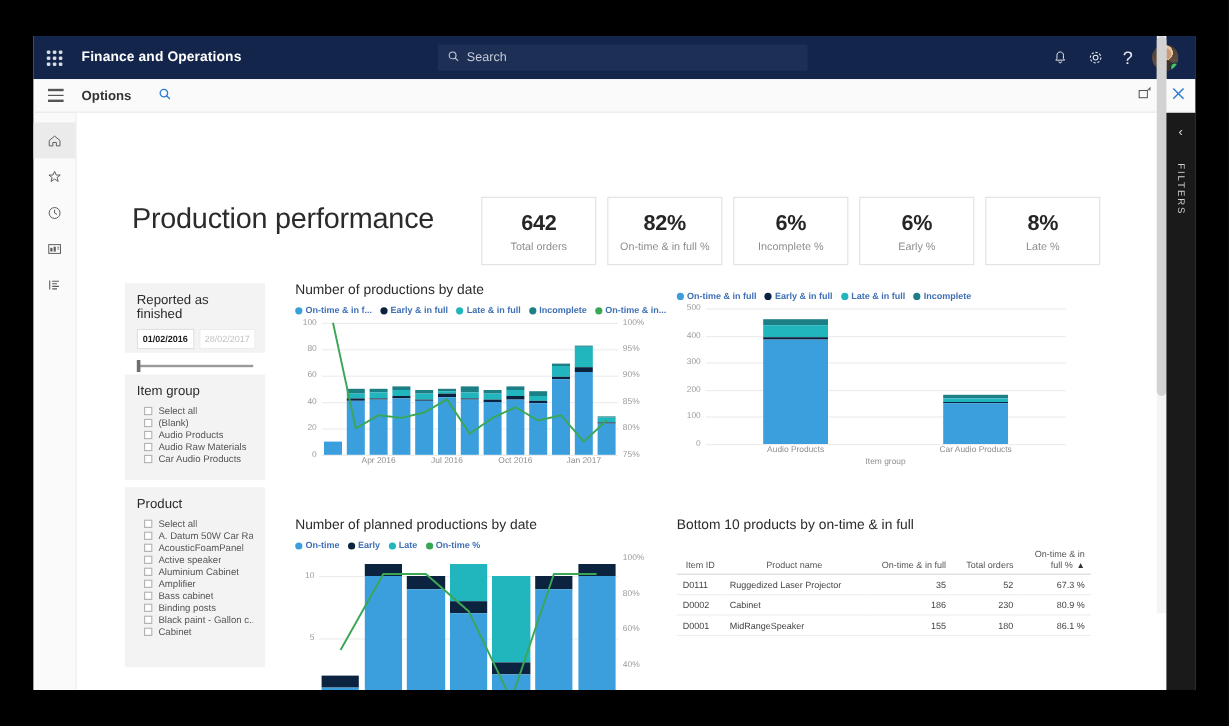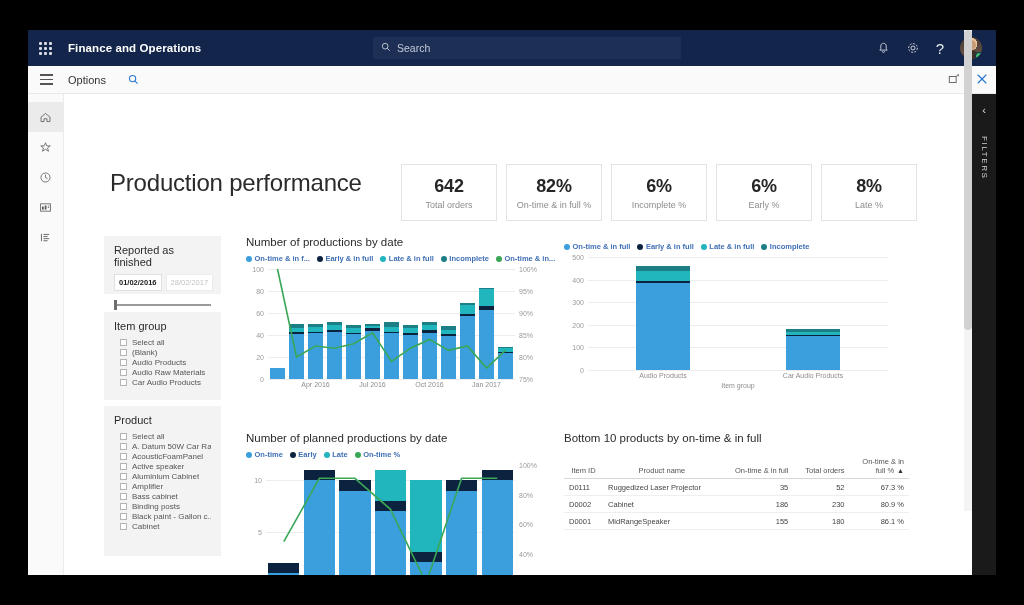--- a/index.html
+++ b/index.html
@@ -7,36 +7,36 @@
   body { font-family:"Liberation Sans", sans-serif; }
 
   .frame { position:absolute; left:28px; top:30px; width:968px; height:545px; background:#fff; }
 
   
   .topnav { height:36px; background:#13254a; display:flex; align-items:center; position:relative; }
   .waffle { width:34px; display:flex; align-items:center; justify-content:center; }
   .waffle-grid { display:grid; grid-template-columns:repeat(3,3px); grid-template-rows:repeat(3,3px); gap:2px; }
   .waffle-grid i { background:#d7dbe4; border-radius:1px; display:block; width:3px; height:3px; }
   .appname { color:#fff; font-size:11.5px; font-weight:600; letter-spacing:.1px; margin-left:6px; }
-  .searchbox { position:absolute; left:345px; top:7px; width:308px; height:22px; background:#1d2f55; display:flex; align-items:center; padding:0 8px; }
+  .searchbox { position:absolute; left:337px; top:7px; width:308px; height:22px; background:#1d2f55; display:flex; align-items:center; padding:0 8px; }
   .searchbox .mag { margin-right:6px; }
   .searchbox span { color:#c5cbd8; font-size:10.5px; }
   .topicons { position:absolute; right:8px; top:0; height:36px; display:flex; align-items:center; gap:16px; padding-right:6px;}
   .topicons .ic { color:#e7eaf0; display:flex; align-items:center; justify-content:center; cursor:pointer; }
   .qmark { color:#e7eaf0; font-size:15px; font-weight:400; }
   .avatar { width:22px; height:22px; border-radius:50%; position:relative; background:radial-gradient(circle at 50% 32%, #e7c3a0 0 34%, transparent 35%), linear-gradient(#4a3c33,#6b5747); overflow:hidden; }
   .avatar .head { position:absolute; left:6px; top:3px; width:10px; height:10px; border-radius:50%; background:#c89b74; }
   .avatar .body { position:absolute; left:2px; top:13px; width:18px; height:12px; border-radius:9px 9px 0 0; background:#3e3128; }
   .avatar .dot { position:absolute; right:-1px; bottom:-1px; width:8px; height:8px; border-radius:50%; background:#3fc66c; border:1.5px solid #13254a; }
 
   
   .cmdbar { height:28px; background:#fafafa; border-bottom:1px solid #e8e8e8; display:flex; align-items:center; position:relative; }
   .hamb { width:36px; display:flex; flex-direction:column; align-items:center; justify-content:center; gap:3px; }
   .hamb i { width:13px; height:1.5px; background:#555; display:block; }
-  .opt { font-size:11px; color:#333; font-weight:400; margin-left:4px; }
+  .opt { font-size:11px; color:#333; font-weight:700; margin-left:4px; }
   .cmdsearch { margin-left:22px; }
   .winbtns { position:absolute; right:8px; top:0; height:28px; display:flex; align-items:center; gap:16px; }
 
   
   .bodyrow { display:flex; height:481px; }
   .railbar { width:36px; background:#fafafa; border-right:1px solid #ececec; padding-top:8px; }
   .rail { height:30px; display:flex; align-items:center; justify-content:center; color:#5a5a5a; }
   .rail.active { background:#ebebeb; }
 
   .canvas { flex:1; background:#fff; position:relative; overflow:hidden; }

